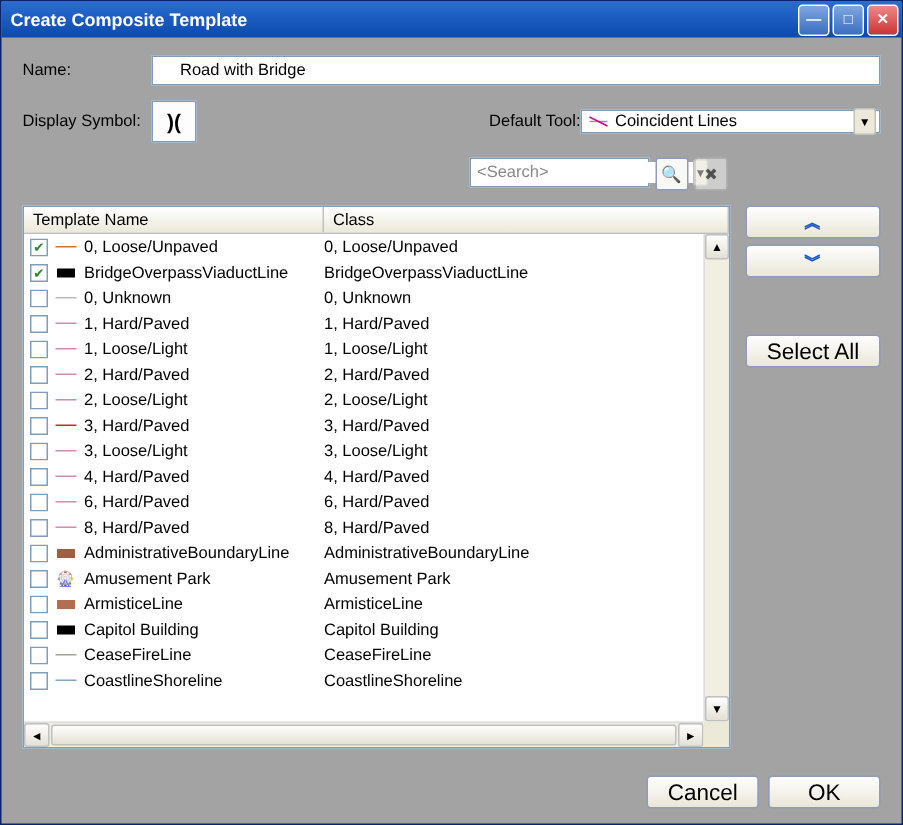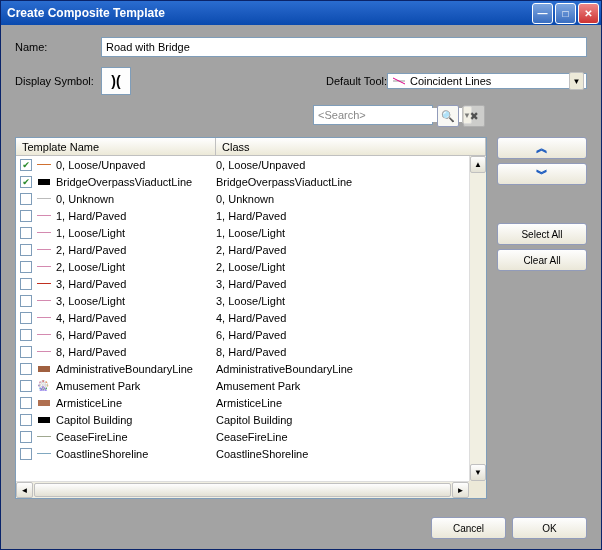--- a/index.html
+++ b/index.html
@@ -55,21 +55,21 @@
     flex-direction: column;
     gap: 10px;
     min-height: 0;
   }
   .row { display: flex; align-items: center; gap: 0; }
   .label { width: 86px; color: #000; }
   .name-input {
     flex: 1;
     height: 20px;
     border: 1px solid #7f9db9;
-    padding: 1px 4px;
+    padding: 1px 18px;
     font-family: inherit;
     font-size: 11px;
     background: #fff;
   }
   .symbolbtn {
     width: 30px;
     height: 28px;
     border: 1px solid #7f9db9;
     background: #fdfdfd;
     display: flex;
@@ -262,21 +262,21 @@
     flex-direction: column;
     gap: 4px;
     padding-top: 0;
   }
   .btn {
     height: 22px;
     border: 1px solid #919bba;
     background: linear-gradient(to bottom,#fefefe,#eae7d8);
     border-radius: 3px;
     font-family: inherit;
-    font-size: 10px;
+    font-size: 15px;
     padding: 0 6px;
     display: flex;
     align-items: center;
     justify-content: center;
     cursor: default;
   }
   .btn.arrow { color: #1b5bbf; font-weight: bold; font-size: 12px; }
   .side-gap { height: 30px; }
   .footer {
     display: flex;
@@ -538,21 +538,20 @@
 
       <div class="side-btns">
         <div class="btn arrow">
             <span>︽</span>
           </div>
         <div class="btn arrow">
             <span>︾</span>
           </div>
         <div class="side-gap"></div>
         <div class="btn">Select All</div>
-        <div class="btn">Clear All</div>
       </div>
     </div>
 
     <div class="footer">
       <div class="btn">Cancel</div>
       <div class="btn">OK</div>
     </div>
 
   </div>
 </div>

